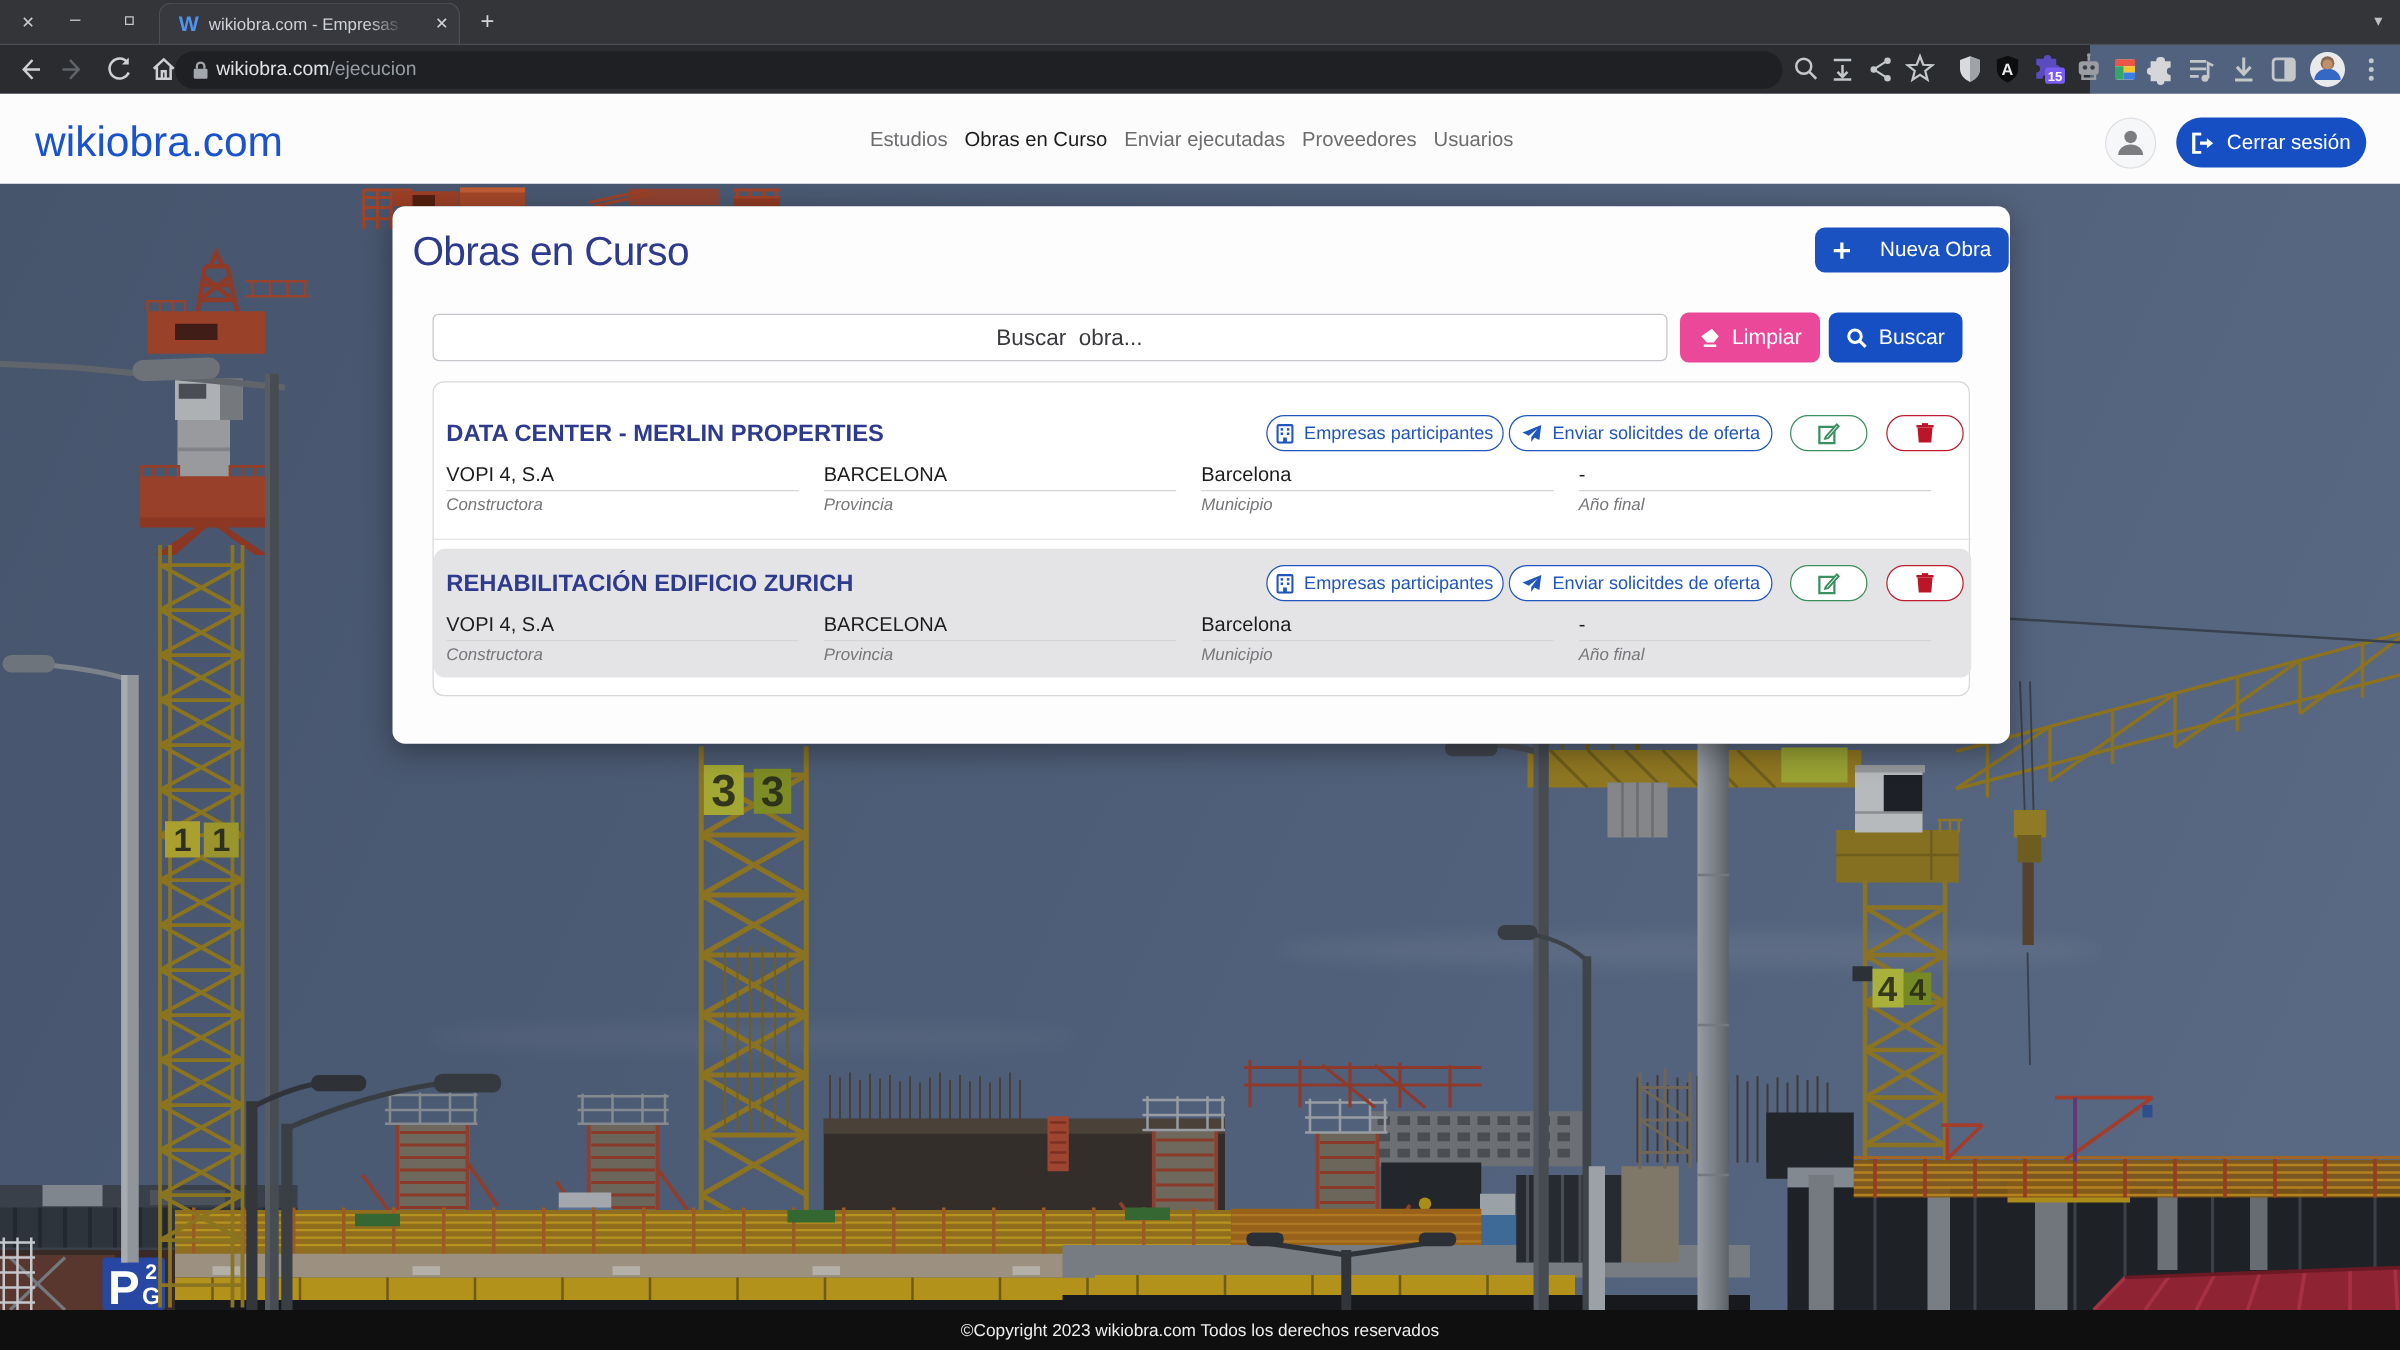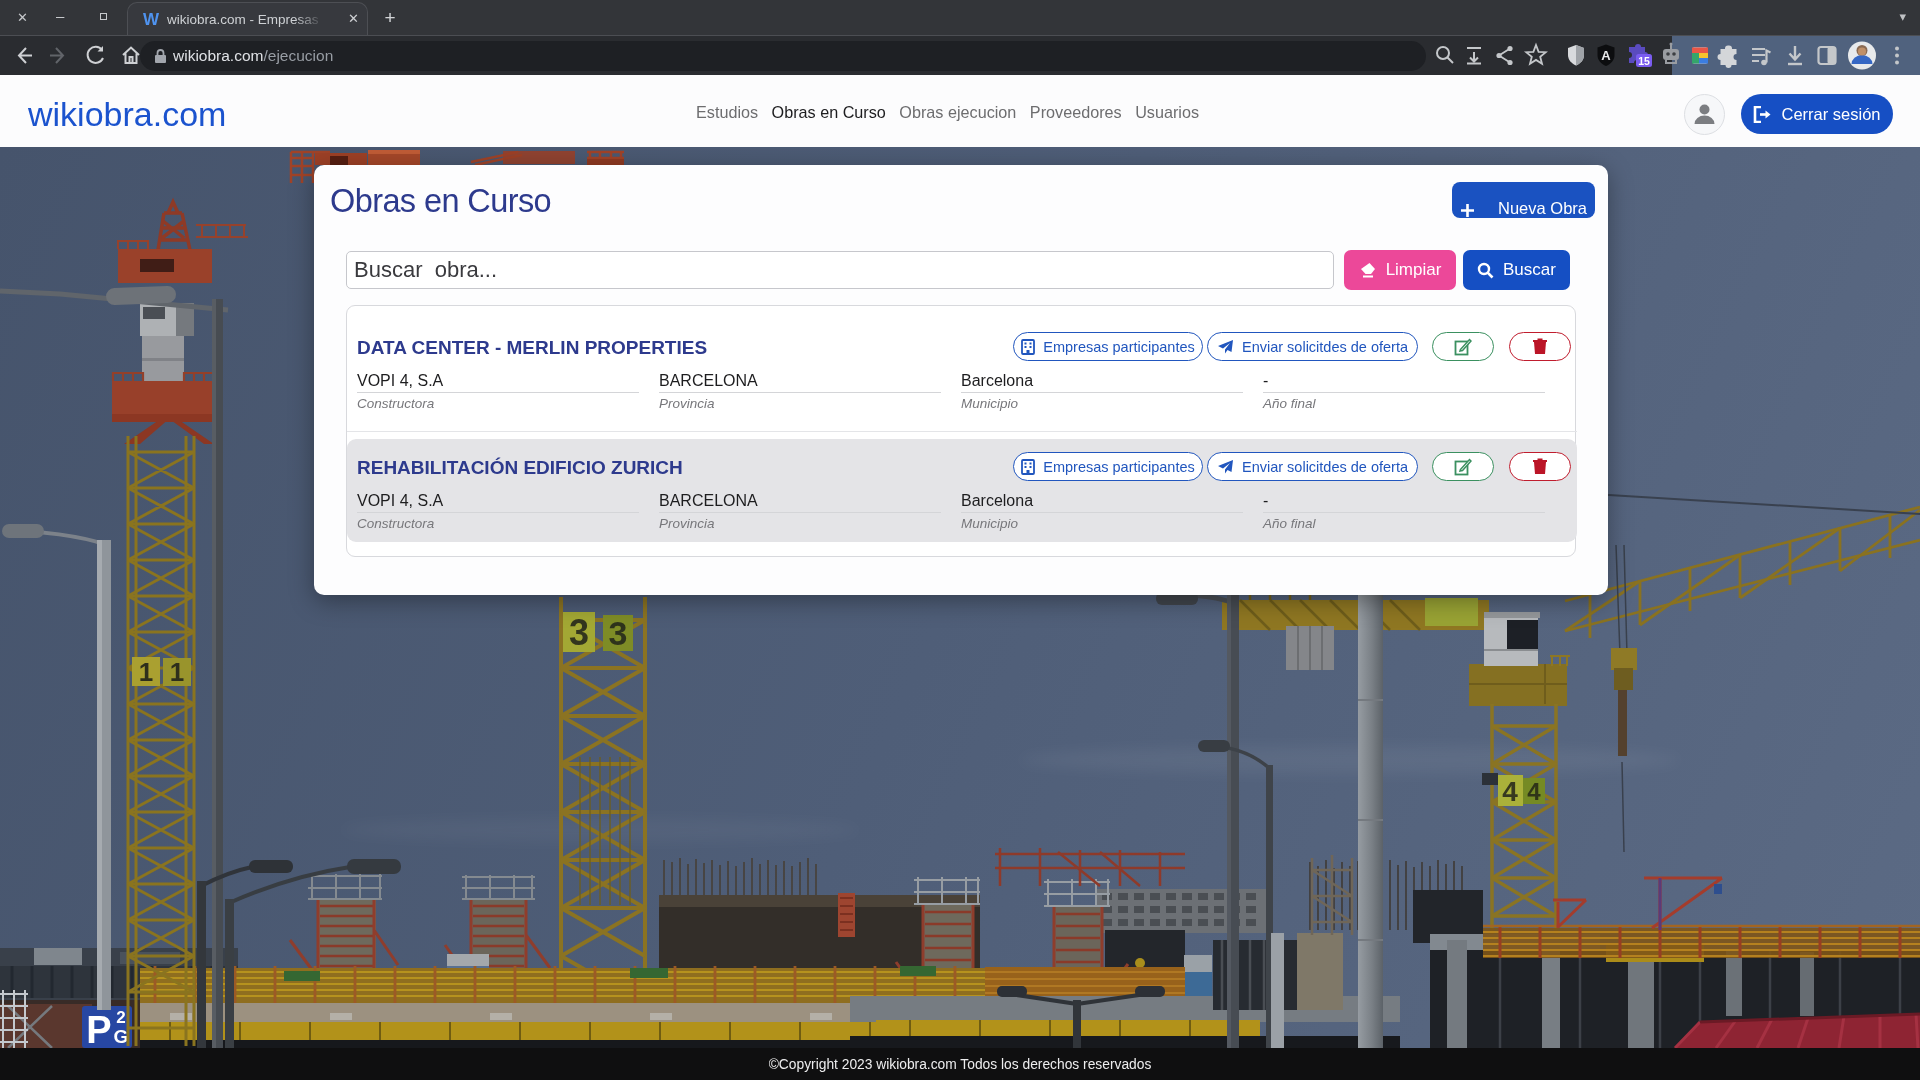--- a/index.html
+++ b/index.html
@@ -24,23 +24,23 @@
 
 #siteheader { position:absolute; left:0; top:75px; width:1920px; height:72px; background:#fcfcfd; z-index:5; }
 #logo { position:absolute; left:28px; top:20px; font-size:34px; color:#1b53ce; }
 #nav { position:absolute; left:696px; top:28px; font-size:16.2px; color:#6d6d6f; }
 #nav span { margin-right:0px; }
 #avatarbtn { position:absolute; left:1684px; top:19px; width:41px; height:41px; border-radius:50%; background:#f6f7f9; border:1px solid #dddfe3; }
 #logoutbtn { position:absolute; left:1741px; top:19px; width:152px; height:40px; border-radius:20px; background:#164fc4; color:#fff; font-size:16.5px; display:flex; align-items:center; justify-content:center; gap:9px; }
 
 #card { position:absolute; left:314px; top:165px; width:1294px; height:430px; background:#fdfdfe; border-radius:10px; box-shadow:0 6px 24px rgba(0,0,0,.35); z-index:4; }
 #card h1 { position:absolute; left:16px; top:18px; font-size:32.5px; letter-spacing:-0.6px; font-weight:normal; color:#2d3a8d; }
-#nuevaobra { position:absolute; left:1138px; top:17px; width:143px; height:36px; background:#1a52c1; border-radius:8px; color:#fff; font-size:16.5px; display:flex; align-items:flex-end; justify-content:center; gap:23px; }
+#nuevaobra { position:absolute; left:1138px; top:17px; width:155px; height:36px; background:#1a52c1; border-radius:8px; color:#fff; font-size:16.5px; display:flex; align-items:center; justify-content:center; gap:23px; }
 #searchrow { position:absolute; left:32px; top:85px; width:1230px; height:40px; }
-#searchinput { position:absolute; left:0; top:1px; width:988px; height:38px; border:1px solid #c6c7cc; border-radius:5px; background:#fff; color:#3a3a3e; font-size:22px; line-height:36px; padding-left:7px; }
+#searchinput { position:absolute; left:0; top:1px; width:988px; height:38px; border:1px solid #c6c7cc; border-radius:5px; background:#fff; color:#3a3a3e; font-size:18px; line-height:36px; padding-left:31px;text-align:center; }
 #limpiar { position:absolute; left:998px; top:0; width:112px; height:40px; background:#ec4899; border-radius:7px; color:#fff; font-size:17px; display:flex; align-items:center; justify-content:center; gap:9px; }
 #buscar { position:absolute; left:1117px; top:0; width:107px; height:40px; background:#154fc3; border-radius:7px; color:#fff; font-size:17px; display:flex; align-items:center; justify-content:center; gap:9px; }
 #list { position:absolute; left:32px; top:140px; width:1230px; height:252px; border:1px solid #d8d9dd; border-radius:9px; background:#fff; }
 .row { position:absolute; left:0; width:1230px; }
 .row .rtitle { position:absolute; left:10px; top:0px; font-size:19px; font-weight:bold; color:#2d3a8d; }
 .rowbtns { position:absolute; top:-5px; height:37px; display:flex; }
 .obtn { height:29px; border:1.5px solid #2156be; border-radius:15px; color:#2156be; background:#fff; font-size:14.5px; white-space:nowrap; display:flex; align-items:center; justify-content:center; gap:8px; }
 .fields { position:absolute; left:10px; top:34px; width:1210px; }
 .field { position:absolute; top:0; width:282px; }
 .field .val { font-size:16px; color:#1d1d1f; height:21px; padding-top:1px; }
@@ -501,21 +501,21 @@
       </svg>
     <svg class="tbico" style="left:1888px;" width="18" height="39">
         <circle cx="9" cy="12.5" r="2" fill="#c4c7ca"></circle>
         <circle cx="9" cy="19.5" r="2" fill="#c4c7ca"></circle>
         <circle cx="9" cy="26.5" r="2" fill="#c4c7ca"></circle>
       </svg>
   </div>
 
   <div id="siteheader">
     <div id="logo">wikiobra.com</div>
-    <div id="nav"><span style="color:#6d6d6f;">Estudios</span>&nbsp;&nbsp; <span style="color:#1d1d1f;">Obras en Curso</span>&nbsp;&nbsp; <span>Obras ejecucion</span>&nbsp;&nbsp; <span>Proveedores</span>&nbsp;&nbsp; <span>Usuarios</span></div>
+    <div id="nav"><span style="color:#6d6d6f;">Estudios</span>&nbsp;&nbsp; <span style="color:#1d1d1f;">Obras en Curso</span>&nbsp;&nbsp; <span>Enviar ejecutadas</span>&nbsp;&nbsp; <span>Proveedores</span>&nbsp;&nbsp; <span>Usuarios</span></div>
     <div id="avatarbtn">
       <svg width="39" height="39" viewBox="0 0 39 39">
           <circle cx="19.5" cy="14.5" r="5" fill="#7b7d81"></circle>
           <path d="M9.5 29 a10 8.5 0 0 1 20 0 z" fill="#7b7d81"></path>
         </svg>
     </div>
     <div id="logoutbtn">
       <svg width="19" height="17" viewBox="0 0 19 17">
           <path d="M8 1 H2 V16 H8" stroke="#fff" stroke-width="2.6" fill="none"></path>
           <path d="M7 8.5 H13" stroke="#fff" stroke-width="2.6"></path>

